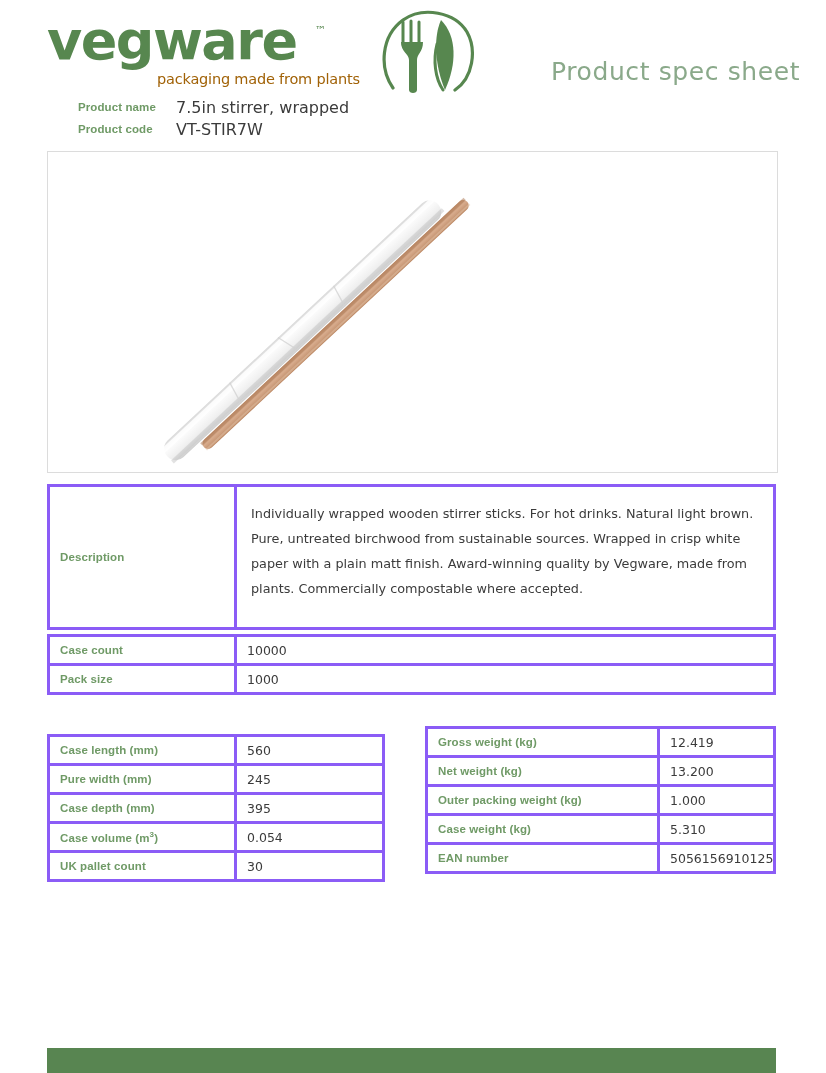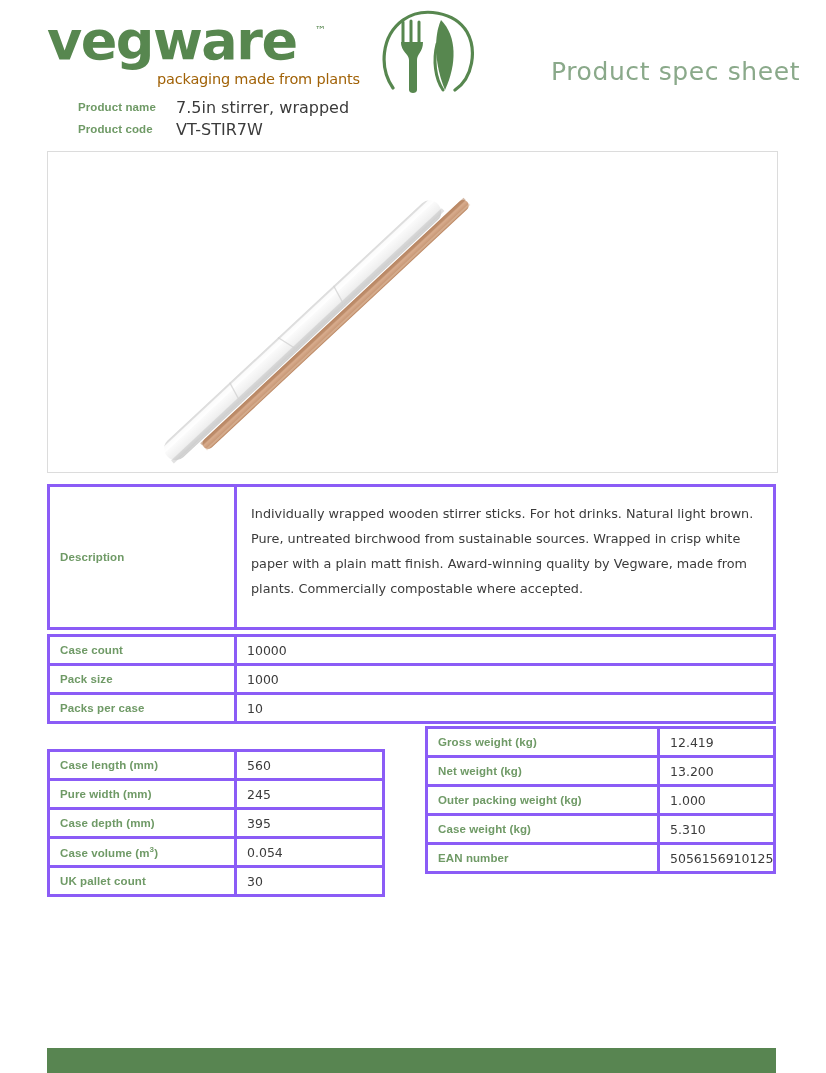--- a/index.html
+++ b/index.html
@@ -152,21 +152,21 @@
   
   #counts-table {
     left: 47px; top: 634px;
     width: 729px;
   }
   #counts-table td { height: 26px; }
   #counts-table td.k { width: 164px; }
 
   
   #dims-table {
-    left: 47px; top: 749px;
+    left: 47px; top: 734px;
     width: 338px;
   }
   #dims-table td { height: 26px; }
   #dims-table td.k { width: 164px; }
 
   
   #weights-table {
     left: 425px; top: 726px;
     width: 351px;
   }
@@ -285,24 +285,20 @@
 <table class="spec-table" id="counts-table">
   <tbody>
     <tr>
       <td class="k">Case count</td>
       <td class="v">10000</td>
     </tr>
     <tr>
       <td class="k">Pack size</td>
       <td class="v">1000</td>
     </tr>
-    <tr>
-      <td class="k">Packs per case</td>
-      <td class="v">10</td>
-    </tr>
   </tbody>
 </table>
 
 <table class="spec-table" id="dims-table">
   <tbody>
     <tr>
       <td class="k">Case length (mm)</td>
       <td class="v">560</td>
     </tr>
     <tr>

